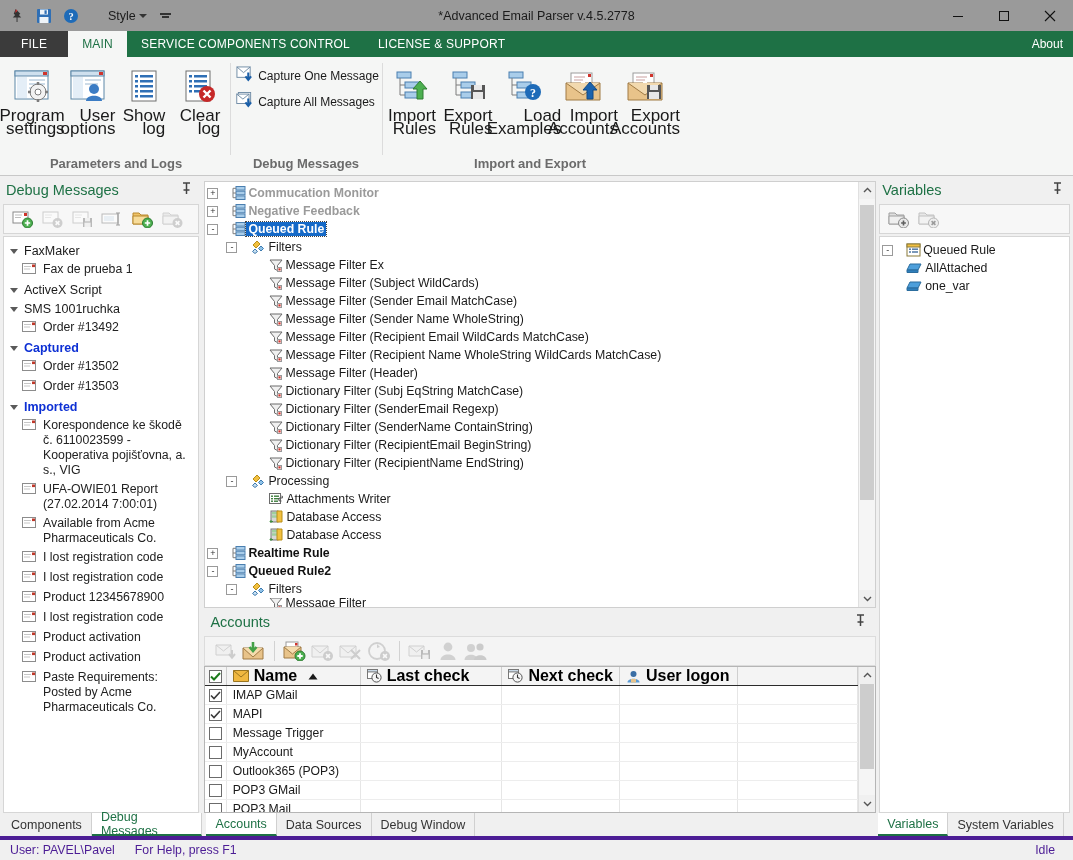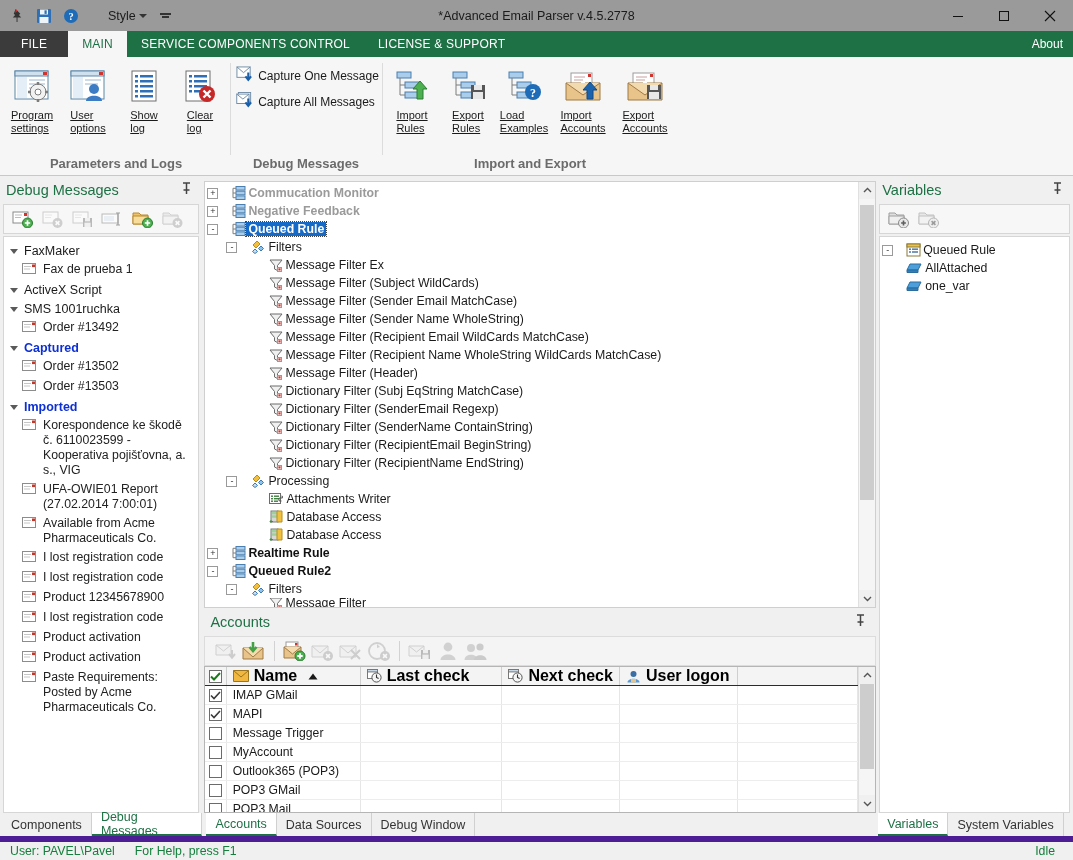--- a/index.html
+++ b/index.html
@@ -56,21 +56,21 @@
   .rgroup + .rgroup::before {
     content: ''; position: absolute; left: 0; top: 6px; bottom: 20px; width: 1px; background: #dcdcdc;
   }
   .rgroup-items { display: flex; flex: 1; align-items: flex-start; padding-top: 5px;}
   .rgroup-label { font-size: 13px; color: #6b6b6b; text-align: center; padding-bottom: 4px; width:100%;font-weight:bold;}
   .rbtn {
     width: 56px; display: flex; flex-direction: column; align-items: center;
     padding: 3px 2px 0; cursor: pointer; border-radius: 2px;
   }
   .rbtn-ico { height: 44px; display: flex; align-items: center; justify-content: center; }
-  .rbtn-lab { font-size: 11px; line-height: 13px; text-align: left; color: #1a1a1a; text-decoration: underline; }
+  .rbtn-lab { font-size: 17px; line-height: 13px; text-align: right; color: #1a1a1a; }
   .rbtn-small {
     display: flex; align-items: center; gap: 5px; padding: 3px 6px 3px 3px; cursor: pointer; border-radius:2px;
     font-size: 12px; white-space: nowrap;
   }
   .rcol-small { display: flex; flex-direction: column; justify-content: flex-start; padding-top:6px; padding-left:6px;}
 
   
   .workarea { flex: 1 1 auto; display: flex; min-height: 0; background: #f0f0f0; }
 
   .panel-title {
@@ -142,22 +142,22 @@
   .cbx { width: 13px; height: 13px; border: 1px solid #6b6b6b; background: #fff; display:flex; align-items:center; justify-content:center; cursor:pointer;}
   .cbx svg { display:block; }
 
   
   .rightdock { width: 245px; display: flex; flex-direction: column; background: #f0f0f0; }
   .var-toolbar { height: 30px; border: 1px solid #d6d6d6; background: #f7f7f7; margin: 0 3px; display:flex; align-items:center; gap:4px; padding: 0 6px;}
   .var-tree { flex: 1; background: #fff; border: 1px solid #d6d6d6; margin: 2px 3px 0; overflow: hidden; padding: 4px 2px;}
 
   
   .statusbar {
-    height: 24px; flex: 0 0 24px; background: #f0f0f0; border-top: 6px solid #4c1d95;
-    display: flex; align-items: center; font-size: 12.3px; color: #15803d;
+    height: 24px; flex: 0 0 24px; background: #f0f0f0; border-top: 4px solid #4c1d95;
+    display: flex; align-items: center; font-size: 12.3px; color: #4c1d95;
   }
   .sb-cell { padding: 0 10px; }
   .sb-right { margin-left: auto; padding-right: 18px; }
 </style>
 </head>
 <body>
 
 <div class="app">
 
   <div class="titlebar">

